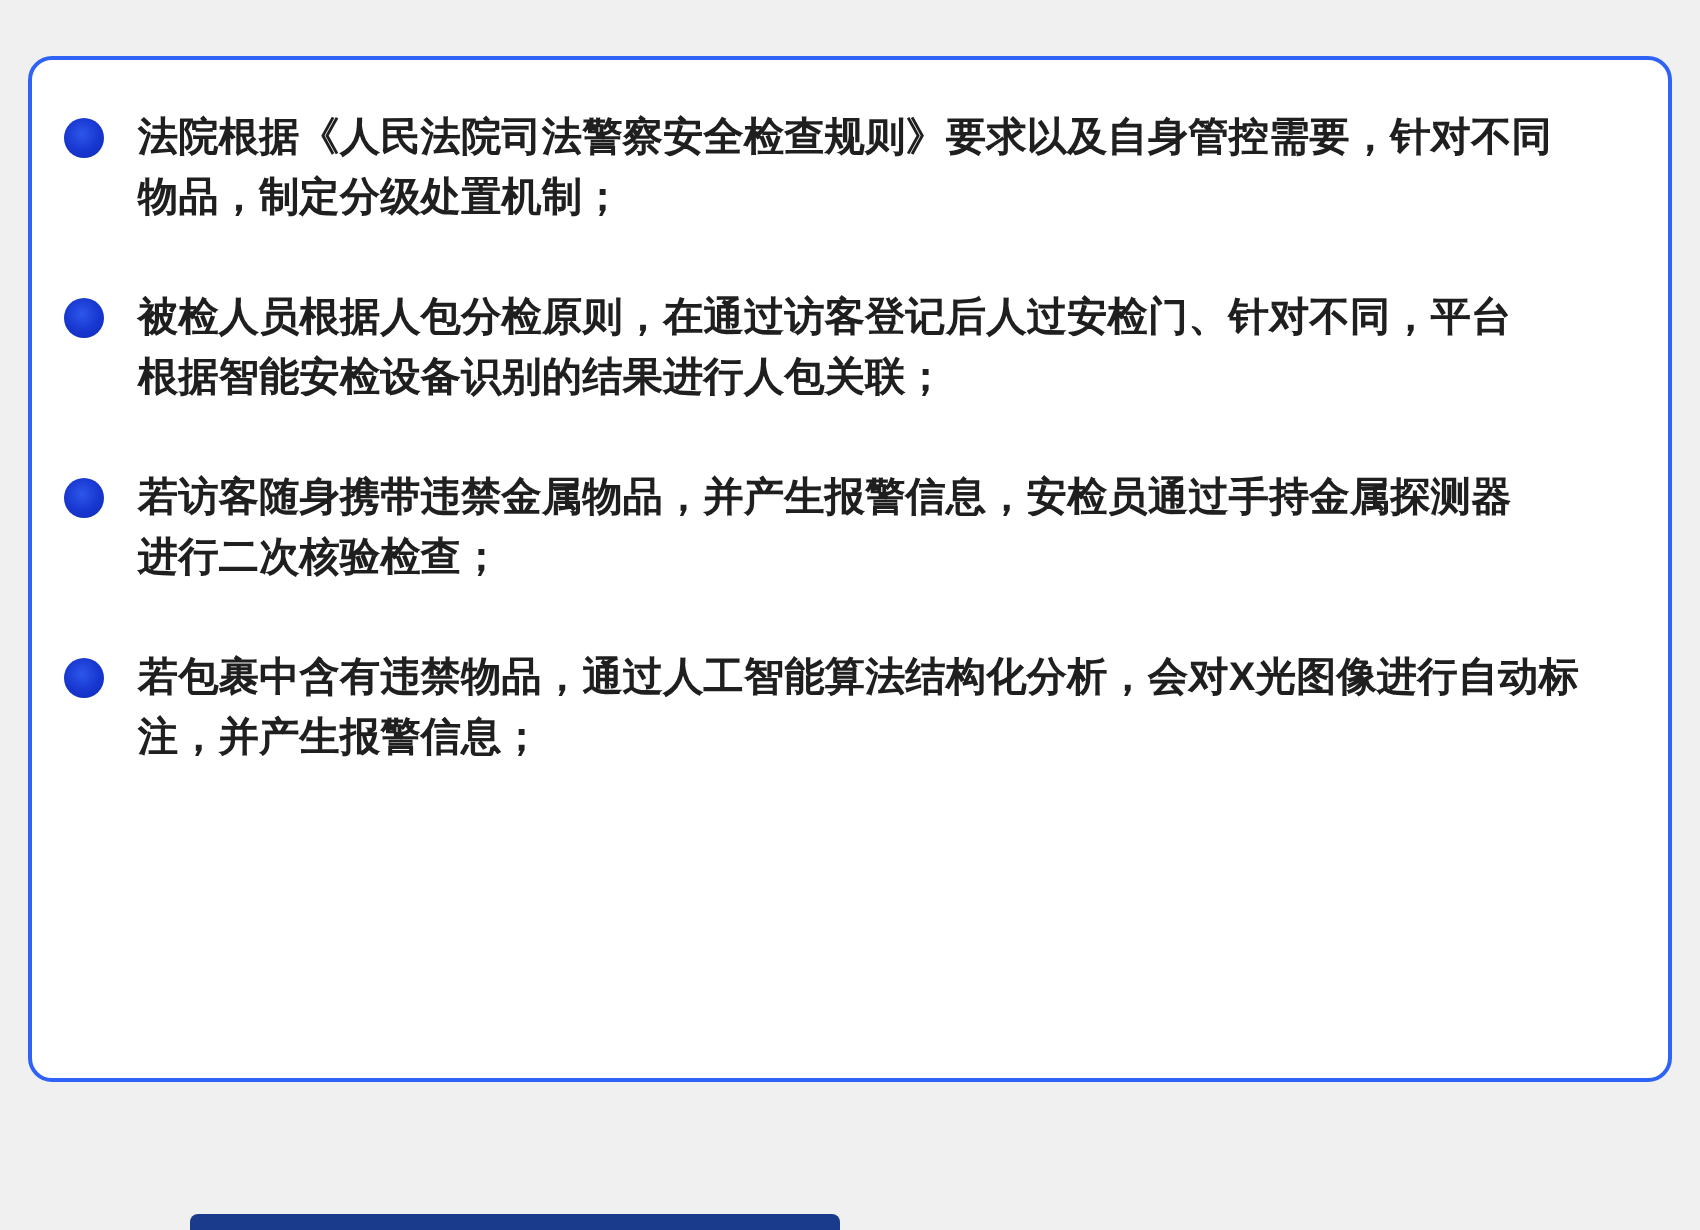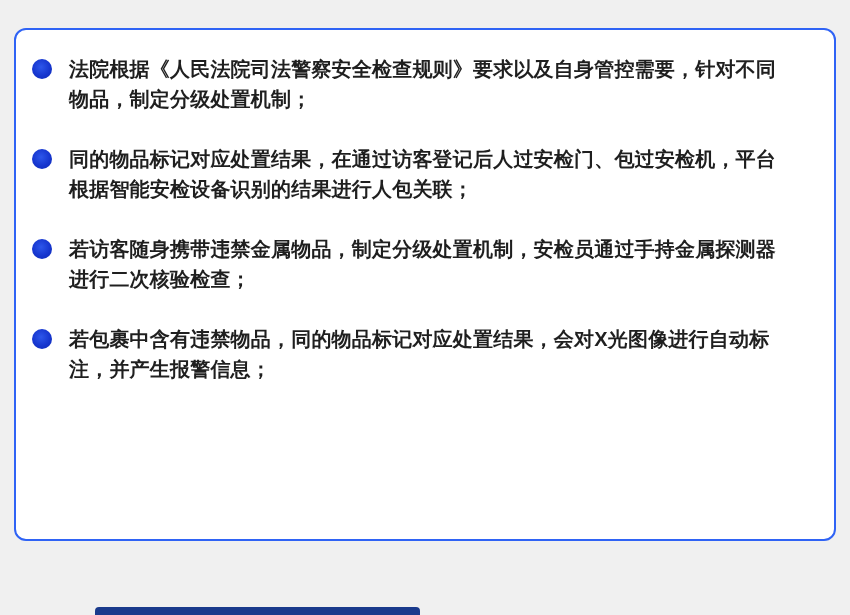--- a/index.html
+++ b/index.html
@@ -84,33 +84,33 @@
     <ul class="rules">
 
       <li class="rule-item">
         <span class="bullet"></span>
         <p class="rule-text">法院根据《人民法院司法警察安全检查规则》要求以及自身管控需要，针对不同
 物品，制定分级处置机制；</p>
       </li>
 
       <li class="rule-item">
         <span class="bullet"></span>
-        <p class="rule-text">同的物品标记对应处置结果，在通过访客登记后人过安检门、包过安检机，平台
+        <p class="rule-text">被检人员根据人包分检原则，在通过访客登记后人过安检门、针对不同，平台
 根据智能安检设备识别的结果进行人包关联；</p>
       </li>
 
       <li class="rule-item">
         <span class="bullet"></span>
-        <p class="rule-text">若访客随身携带违禁金属物品，制定分级处置机制，安检员通过手持金属探测器
+        <p class="rule-text">若访客随身携带违禁金属物品，并产生报警信息，安检员通过手持金属探测器
 进行二次核验检查；</p>
       </li>
 
       <li class="rule-item">
         <span class="bullet"></span>
-        <p class="rule-text">若包裹中含有违禁物品，同的物品标记对应处置结果，会对X光图像进行自动标
+        <p class="rule-text">若包裹中含有违禁物品，通过人工智能算法结构化分析，会对X光图像进行自动标
 注，并产生报警信息；</p>
       </li>
 
 
     </ul>
   </section>
 
   <div class="bottom-banner"></div>
 
 </div>

